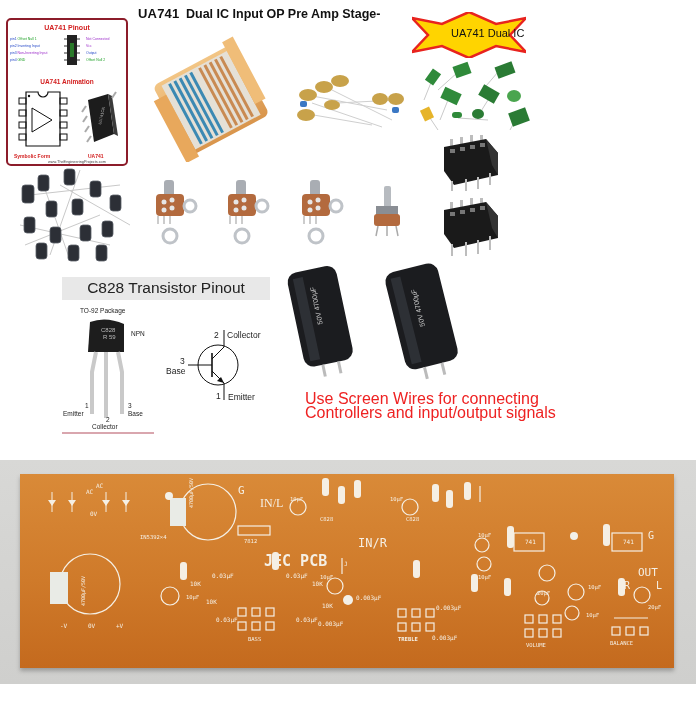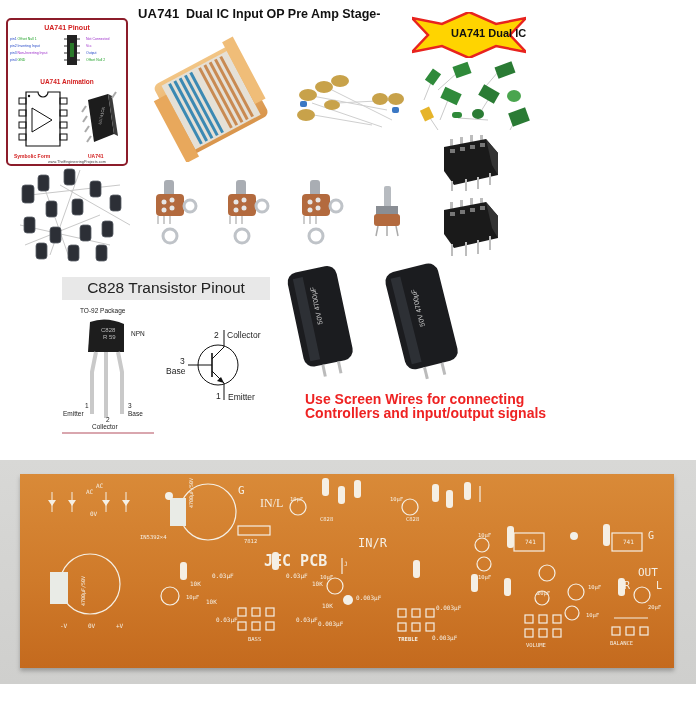--- a/index.html
+++ b/index.html
@@ -18,30 +18,30 @@
   .pin-row { position: absolute; font-size: 3.5px; white-space: nowrap; }
   .pin-l { color: #2548c8; }
   .pin-g { color: #22a22a; }
   .pin-p { color: #9b2bc9; }
   #symbolic-label { left: 6px; top: 133px; font-size: 5px; font-weight: bold; color: #d32020; }
   #ic-photo-label { left: 80px; top: 133px; font-size: 5px; font-weight: bold; color: #d32020; }
   #site-label { left: 40px; top: 140px; font-size: 3.8px; color: #444; }
 
   
   #star-badge { left: 412px; top: 12px; width: 114px; height: 46px; }
-  #star-text { left: 434px; top: 27px; font-size: 11px; font-weight: bold; color: #111; padding-left: 17px; }
+  #star-text { left: 434px; top: 27px; font-size: 11px; font-weight: normal; color: #111; padding-left: 17px; }
 
   
   #c828-banner { left: 62px; top: 277px; width: 208px; height: 23px; background: #e8e8e8; }
   #c828-title { left: 0; top: 2px; width: 208px; text-align: center; font-size: 15.5px; color: #222; }
   .c828-txt { position: absolute; font-size: 6.5px; color: #222; white-space: nowrap; }
   #c828-underline { left: 62px; top: 432px; width: 92px; height: 2px; background: #d9a6ae; }
 
   
-  #note { left: 305px; top: 392px; font-size: 14px; font-weight: bold; color: #ee2222; line-height: 14px; }
+  #note { left: 305px; top: 392px; font-size: 16px; font-weight: normal; color: #ee2222; line-height: 14px; }
 
   
   #pcb-photo { left: 0; top: 460px; width: 696px; height: 224px; background: linear-gradient(180deg,#d8d8d6 0%,#cfcfcd 100%); overflow: hidden; }
   #pcb-board { left: 20px; top: 14px; width: 654px; height: 194px; background: linear-gradient(180deg,#d98a38 0%,#cf7a2a 55%,#c46a1e 100%); box-shadow: 0 3px 4px rgba(0,0,0,0.25); }
   .silk { position: absolute; color: #f5efe4; font-family: "DejaVu Sans Mono", monospace; white-space: nowrap; }
 </style>
 </head>
 <body>
 
 <div class="abs" id="title-prefix">UA741</div>

